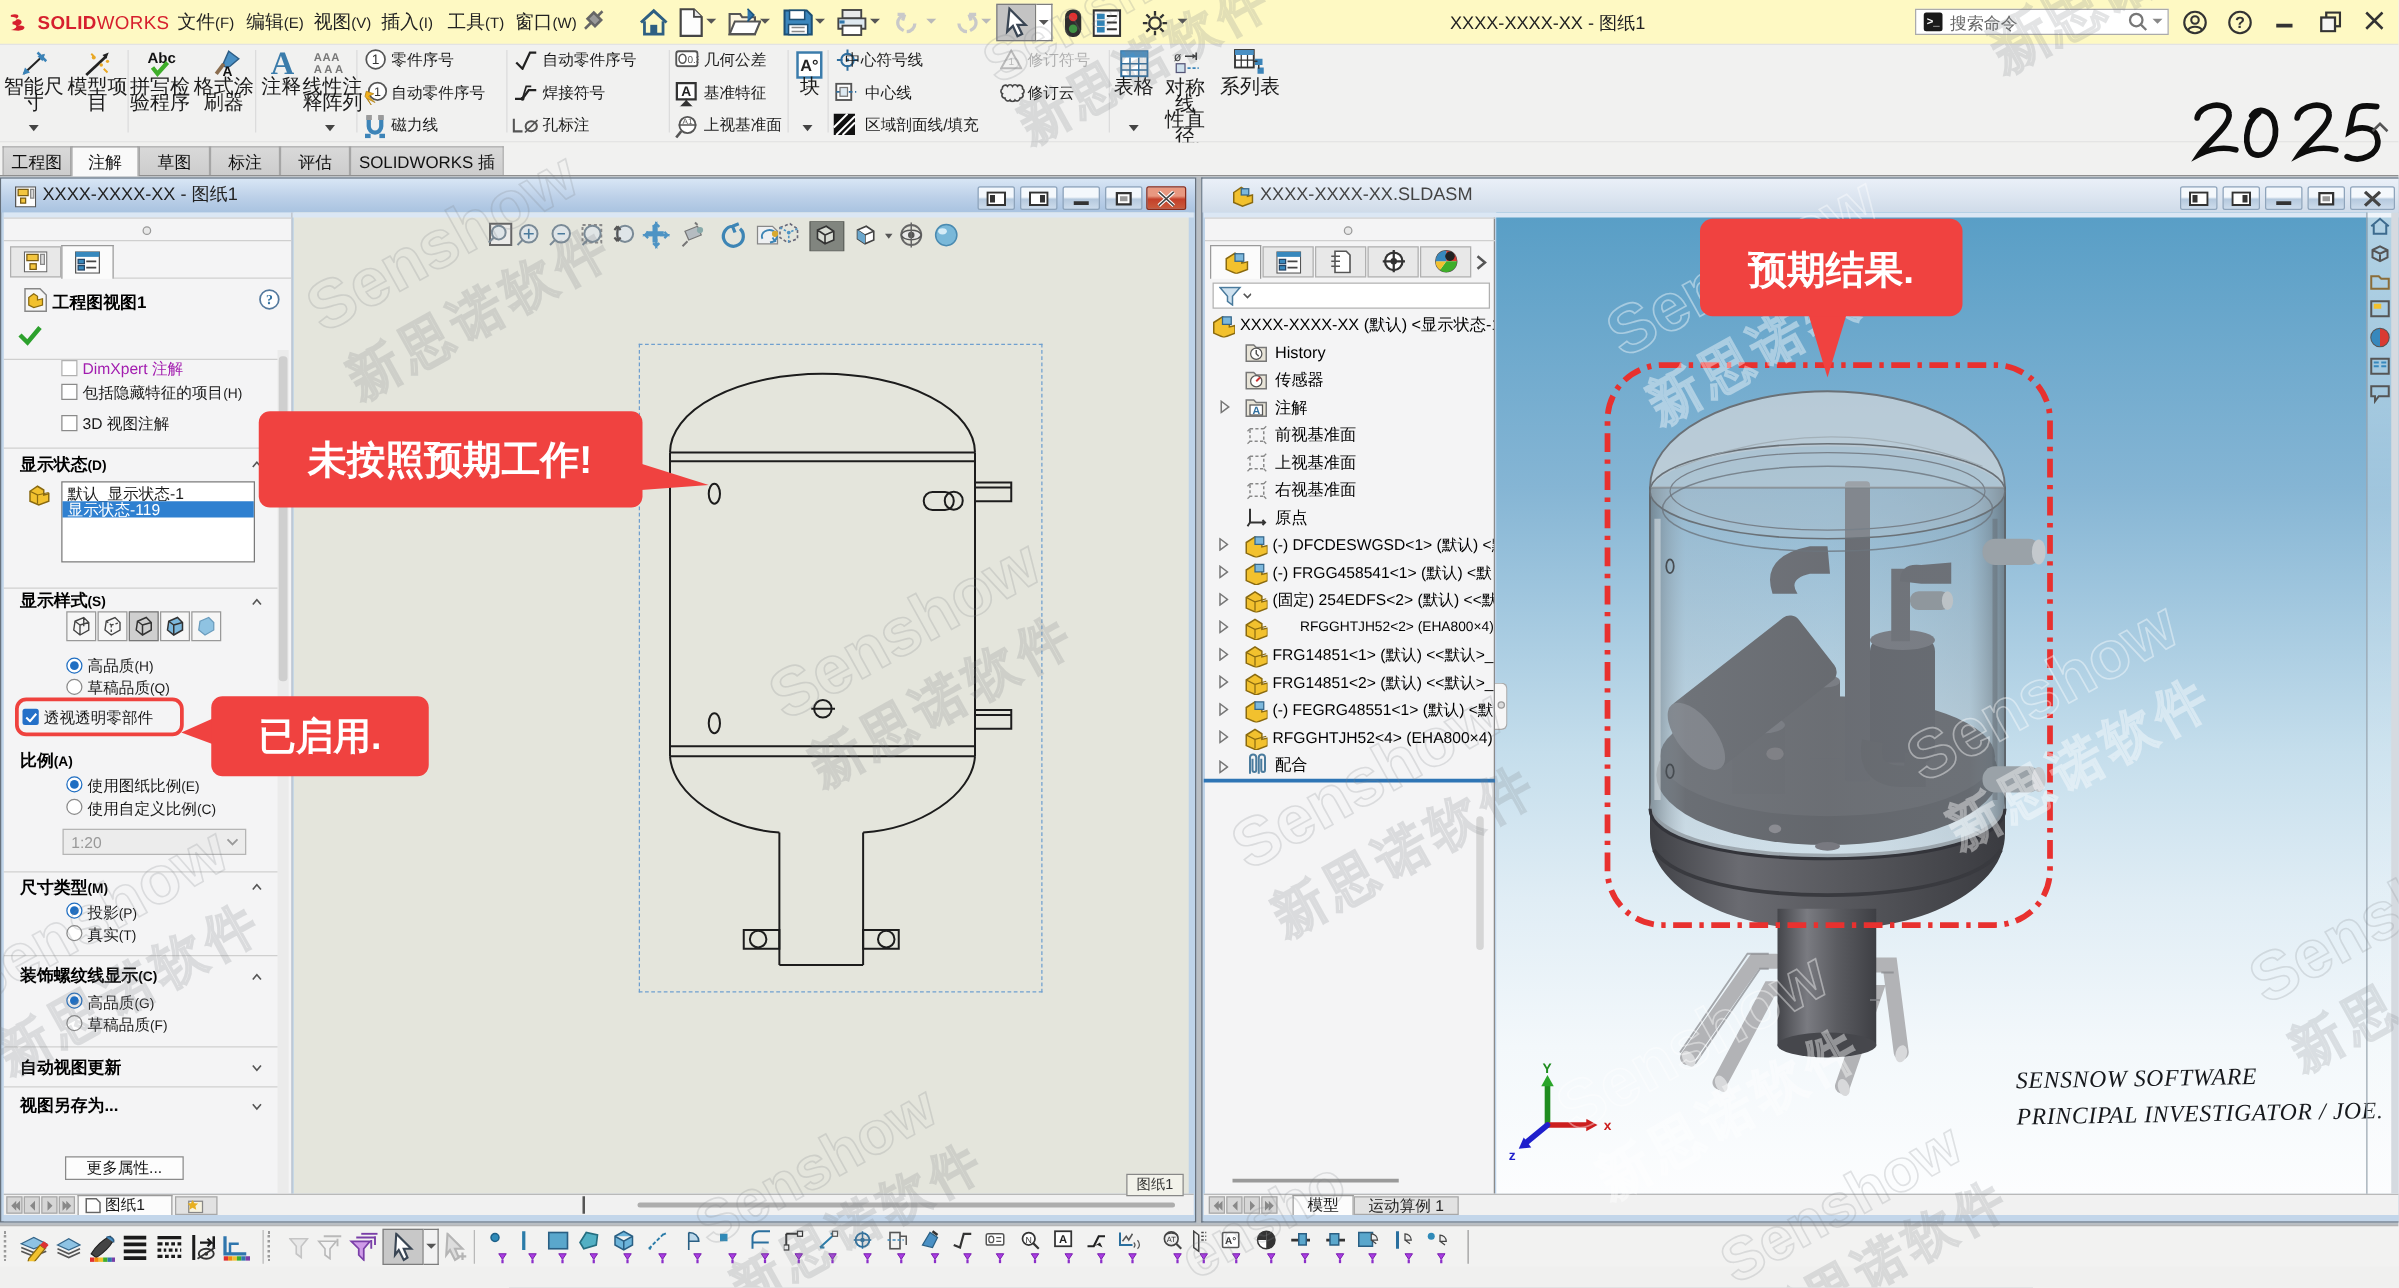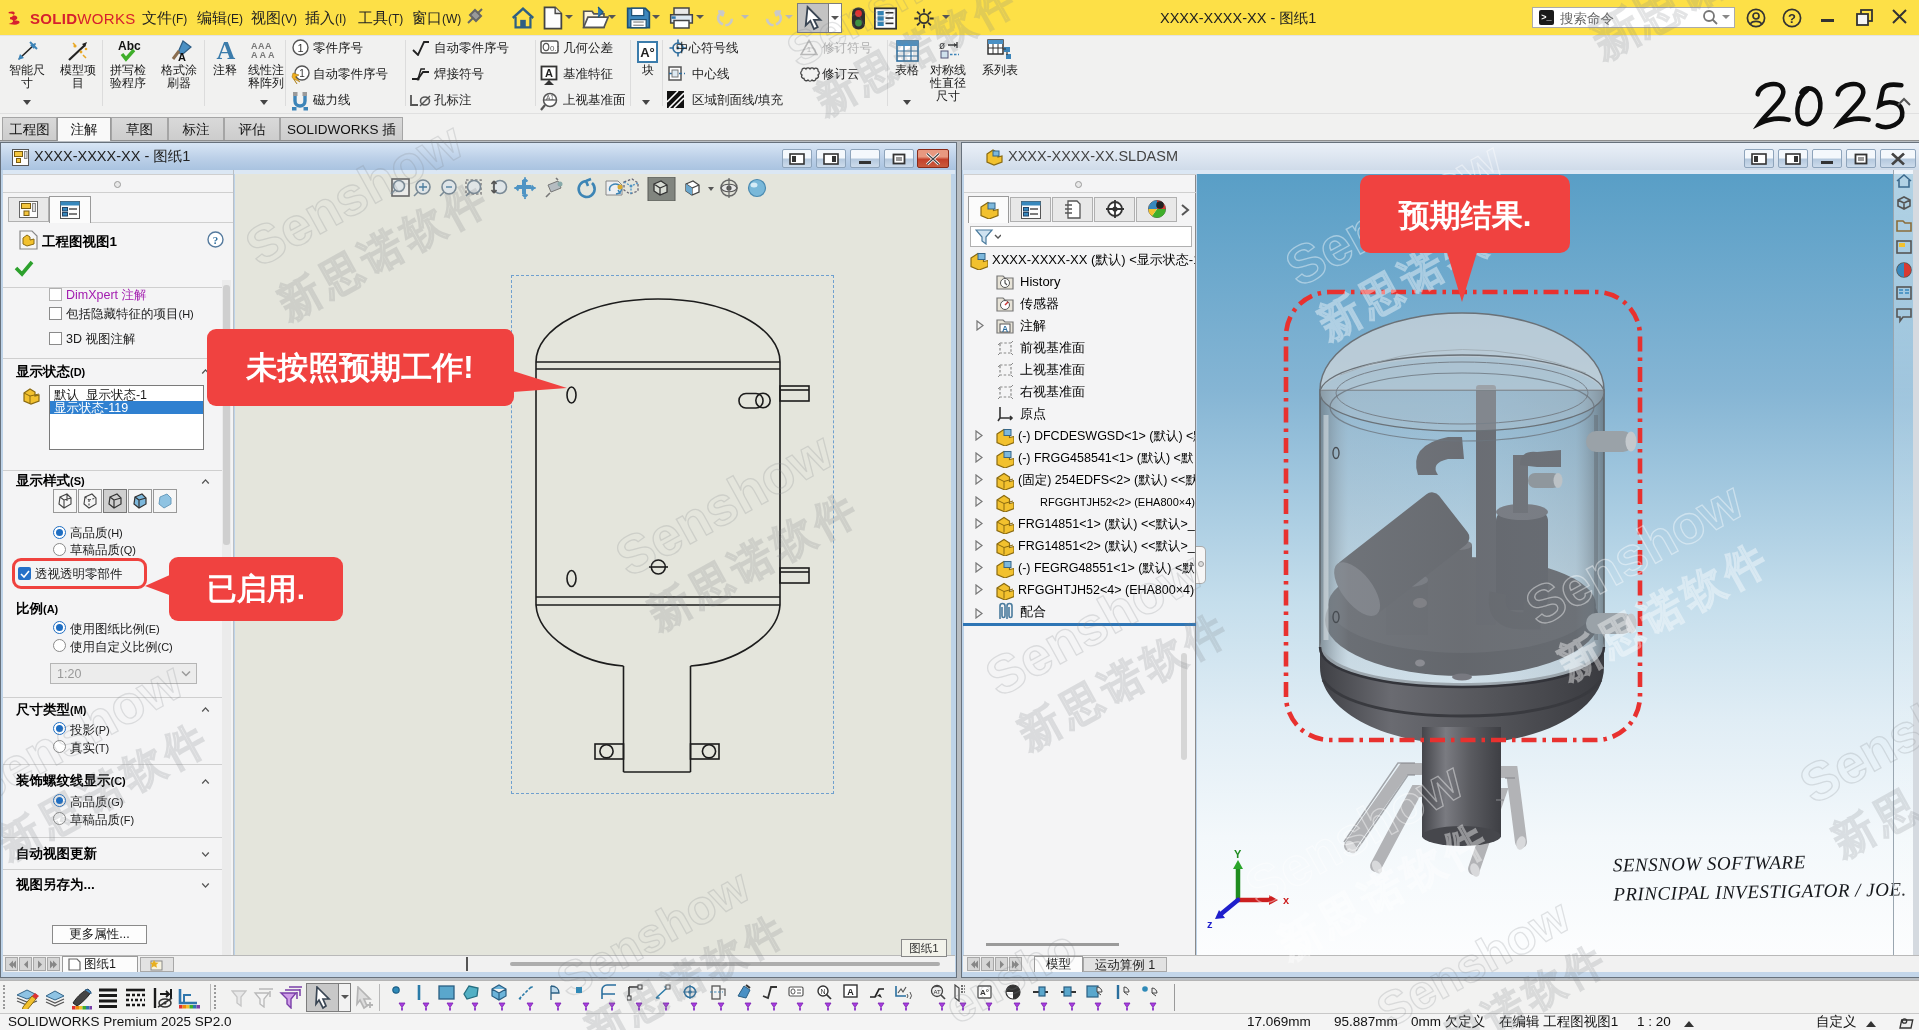--- a/index.html
+++ b/index.html
@@ -1,26 +1,26 @@
 <!DOCTYPE html>
 <html><head><meta charset="utf-8"><style>
 *{margin:0;padding:0;box-sizing:border-box}
 body{font-family:"Liberation Sans",sans-serif;color:#1a1a1a}
 #root{position:relative;width:1919px;height:1030px;background:#f0f0ef;overflow:hidden}
 .abs{position:absolute}
 .wm{position:absolute;transform:rotate(-29deg);color:transparent;-webkit-text-stroke:1.3px rgba(128,132,137,.22);font-weight:bold;white-space:nowrap;pointer-events:none;line-height:1.12;font-size:54px;z-index:25}
 .wm .c2{font-size:42px;letter-spacing:5px}
 .wmw{-webkit-text-stroke:1.3px rgba(255,255,255,.42)}
 
-#menubar{position:absolute;left:0;top:0;width:1919px;height:36px;background:#fde047;border-bottom:1px solid #e3e3e3}
+#menubar{position:absolute;left:0;top:0;width:1919px;height:36px;background:#fef9c3;border-bottom:1px solid #e3e3e3}
 .menu{position:absolute;top:0;height:36px;line-height:36px;font-size:15px;color:#222}
 
 #ribbon{position:absolute;left:0;top:36px;width:1919px;height:78px;background:#f1f1f0;border-bottom:1px solid #e0e0e0}
 .rsep{position:absolute;top:4px;height:66px;width:1px;background:#dcdcdc}
-.rbig{position:absolute;top:2px;width:50px;text-align:center;font-size:12px;line-height:12.5px;color:#1a1a1a}
+.rbig{position:absolute;top:2px;width:50px;text-align:center;font-size:16px;line-height:12.5px;color:#1a1a1a}
 .rrow{position:absolute;height:18px;font-size:12.5px;line-height:18px;white-space:nowrap}
 .drop{position:absolute;width:0;height:0;border-left:4px solid transparent;border-right:4px solid transparent;border-top:4px solid #555}
 
 #tabsrow{position:absolute;left:0;top:114px;width:1919px;height:27px;background:#f1f1f0}
 .dtab{position:absolute;top:3px;height:24px;background:linear-gradient(#d9d9d9,#cccccc);border:1px solid #a5a5a5;border-bottom:none;font-size:13.5px;text-align:center;line-height:23px;color:#111}
 .dtab.act{background:#f9f9f9;border-color:#9a9a9a;z-index:2}
 
 .win{position:absolute;border:1px solid #67717c;background:#bed3e8}
 .wbtn{position:absolute;top:3px;width:30px;height:19px;border:1px solid #8ea4bb;border-radius:2px;background:linear-gradient(#f4f8fc 45%,#b5c9de 55%,#cddcec)}
 .wbtn svg{position:absolute;left:50%;top:50%;transform:translate(-50%,-50%)}
@@ -1281,28 +1281,13 @@
       </svg>
       <svg class="abs" style="left:1141px;top:3px" width="20" height="28" viewBox="0 0 20 28">
         <circle cx="4" cy="5" r="2.8" fill="#2f8ab8"></circle>
         <path d="M16 9 a5 5 0 0 0 -5 -5 l0 5 Z M11 9 l4 3" fill="#eee" stroke="#444"></path>
         <path d="M9 19 l3 4.5 3 -4.5 Z" fill="#a93ee0" stroke="#7a1fb0" stroke-width="0.8"></path>
         <path d="M12 23.5 l0 3" stroke="#8b2fc9" stroke-width="1.8"></path>
       </svg>
       <div class="abs" style="left:1174px;top:3px;width:1px;height:27px;background:#9a9a9a"></div>
     </div>
 
-<div id="statusbar">
-  <div class="st" style="left:8px">SOLIDWORKS Premium 2025 SP2.0</div>
-  <div class="st" style="left:1247px">17.069mm</div>
-  <div class="st" style="left:1334px">95.887mm</div>
-  <div class="st" style="left:1411px">0mm 欠定义</div>
-  <div class="st" style="left:1499px">在编辑 工程图视图1</div>
-  <div class="st" style="left:1637px">1 : 20</div>
-  <div class="abs" style="left:1684px;top:7px;width:0;height:0;border-left:5px solid transparent;border-right:5px solid transparent;border-bottom:6px solid #333"></div>
-  <div class="st" style="left:1816px">自定义</div>
-  <div class="abs" style="left:1866px;top:7px;width:0;height:0;border-left:5px solid transparent;border-right:5px solid transparent;border-bottom:6px solid #333"></div>
-  <svg class="abs" style="left:1899px;top:2px" width="15" height="14" viewBox="0 0 15 14">
-        <rect x="1" y="4" width="11" height="8" fill="#eee" stroke="#333" stroke-width="1.4" transform="skewX(-12)" transform-origin="1 12"></rect>
-        <circle cx="5.5" cy="5" r="2.2" fill="none" stroke="#333" stroke-width="1.3"></circle>
-      </svg>
-</div>
 
 </div>
 </body></html>

